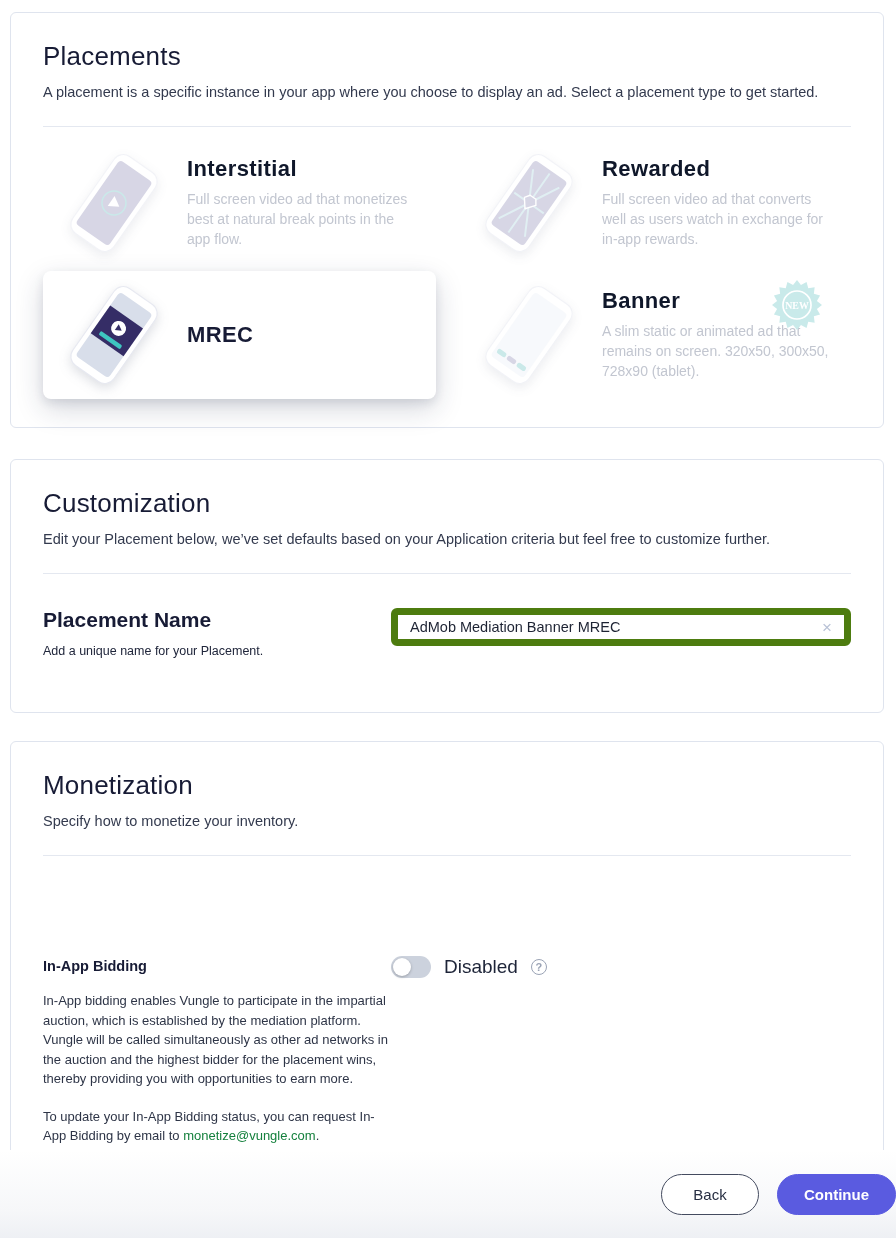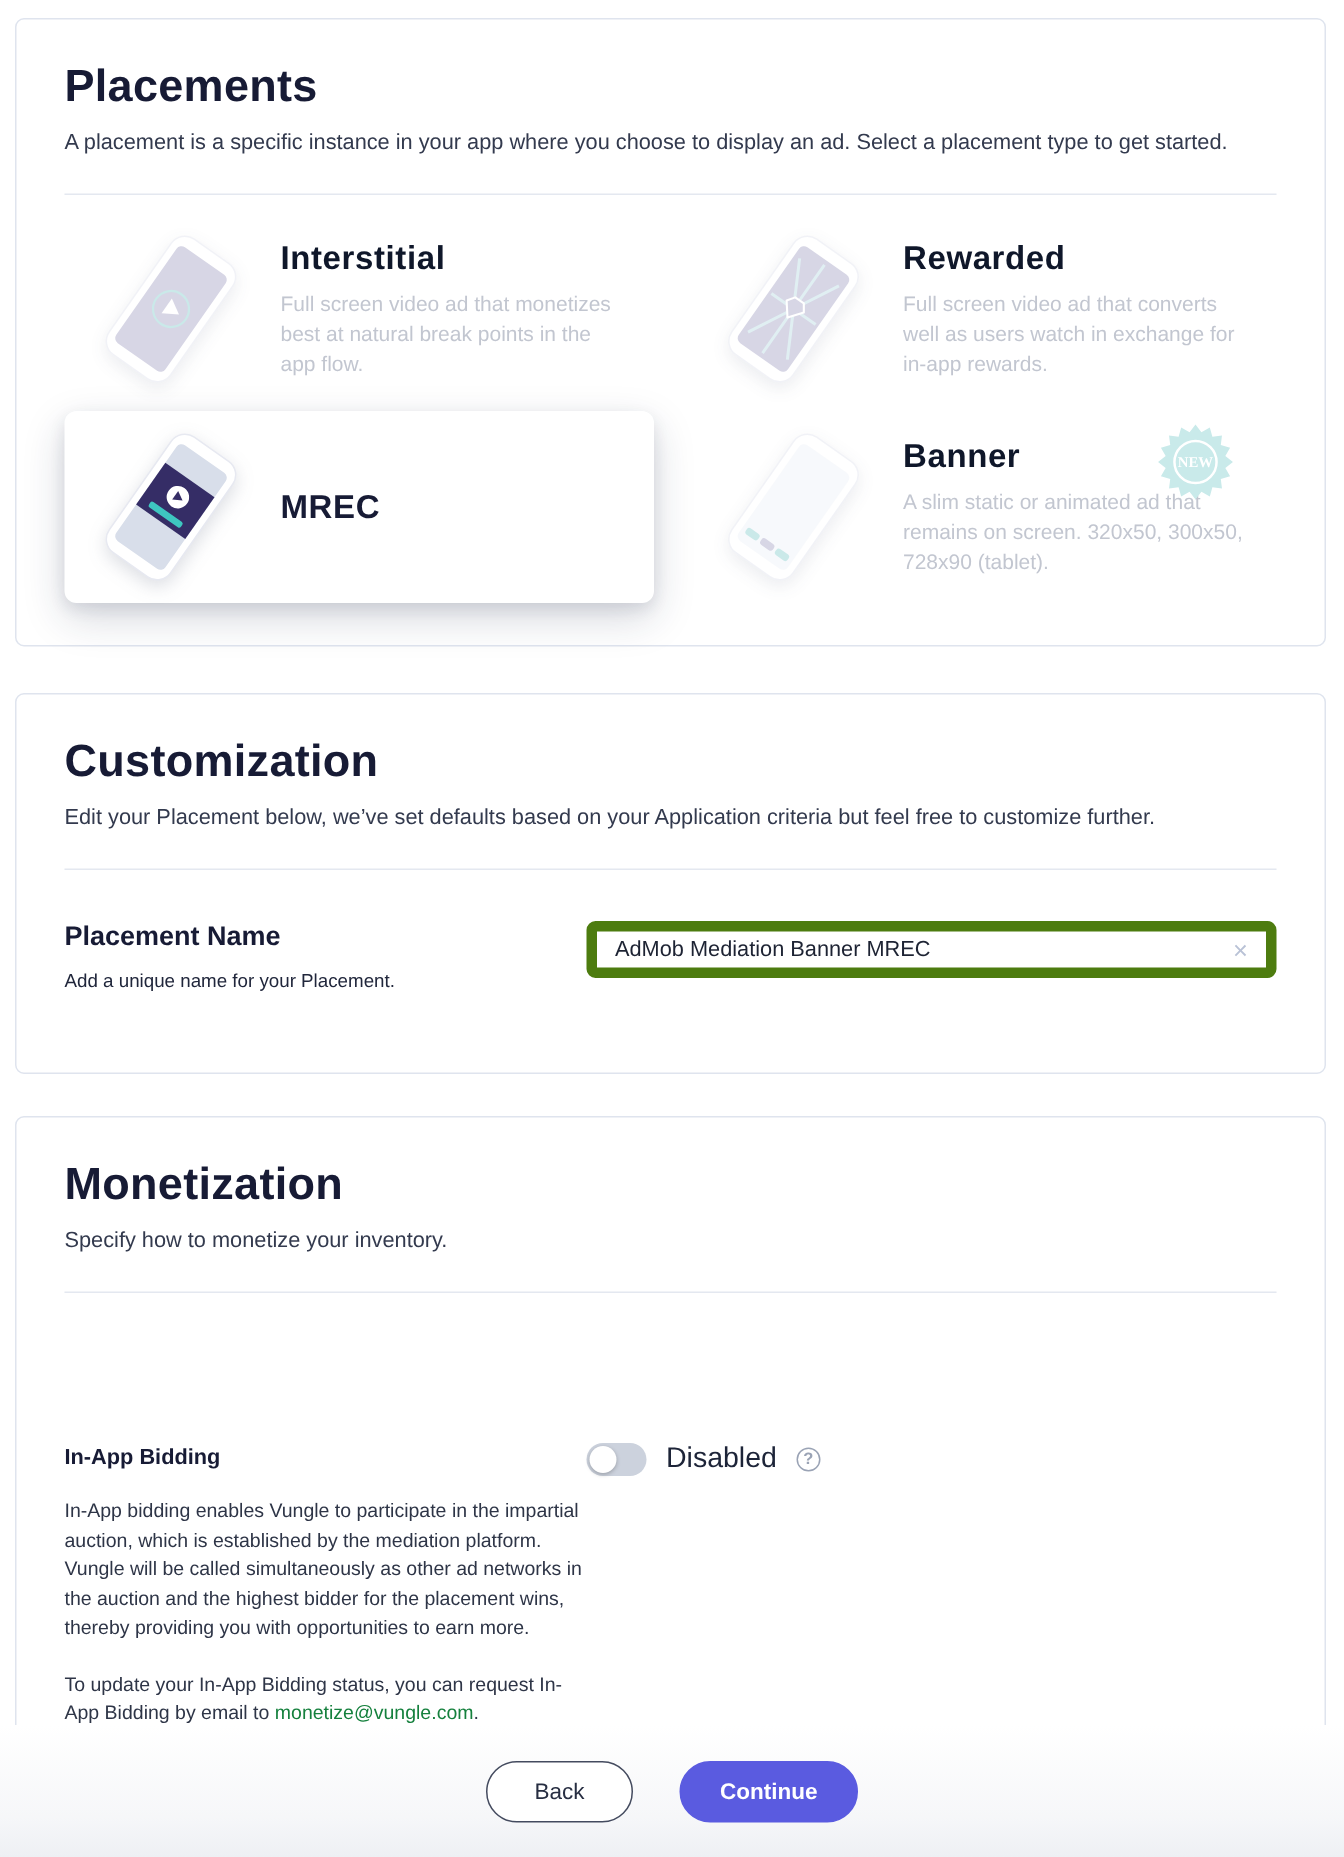--- a/index.html
+++ b/index.html
@@ -14,22 +14,22 @@
   }
   .card {
     width:874px;
     margin-left:10px;
     background:#ffffff;
     border:1px solid #dfe4ee;
     border-radius:6px;
     padding:28px 32px;
   }
   .card-title {
-    font-size:30px;
-    font-weight:700;
+    font-size:26px;
+    font-weight:400;
     color:#171b35;
     letter-spacing:.2px;
   }
   .card-subtitle {
     margin-top:12px;
     font-size:14.5px;
     color:#333a4e;
   }
   .divider {
     margin-top:26px;
@@ -83,21 +83,21 @@
     height:52px;
   }
 
   
   .field-row {
     margin-top:34px;
     display:flex;
     align-items:flex-start;
     justify-content:space-between;
   }
-  .field-label { font-size:18px; font-weight:700; color:#171b35; }
+  .field-label { font-size:21px; font-weight:700; color:#171b35; }
   .field-help  { margin-top:12px; font-size:12.5px; color:#20263b; }
   .text-input-wrap {
     width:460px;
     height:38px;
     border:7px solid #4d7c0f;
     border-radius:6px;
     background:#fff;
     display:flex;
     align-items:center;
     padding:0 12px;
@@ -176,22 +176,22 @@
     cursor:pointer;
   }
 
   
   .footer {
     position:absolute;
     left:0; right:0; bottom:0;
     height:88px;
     display:flex;
     align-items:center;
-    justify-content:center;
-    gap:31px;
+    justify-content:flex-end;
+    gap:18px;
     background:linear-gradient(#ffffff 0%,#f6f7f9 70%,#eef0f4 100%);
   }
   .btn {
     height:41px;
     min-width:98px;
     padding:0 26px;
     border-radius:21px;
     font-family:"Liberation Sans","DejaVu Sans",sans-serif;
     font-size:15px;
     cursor:pointer;

